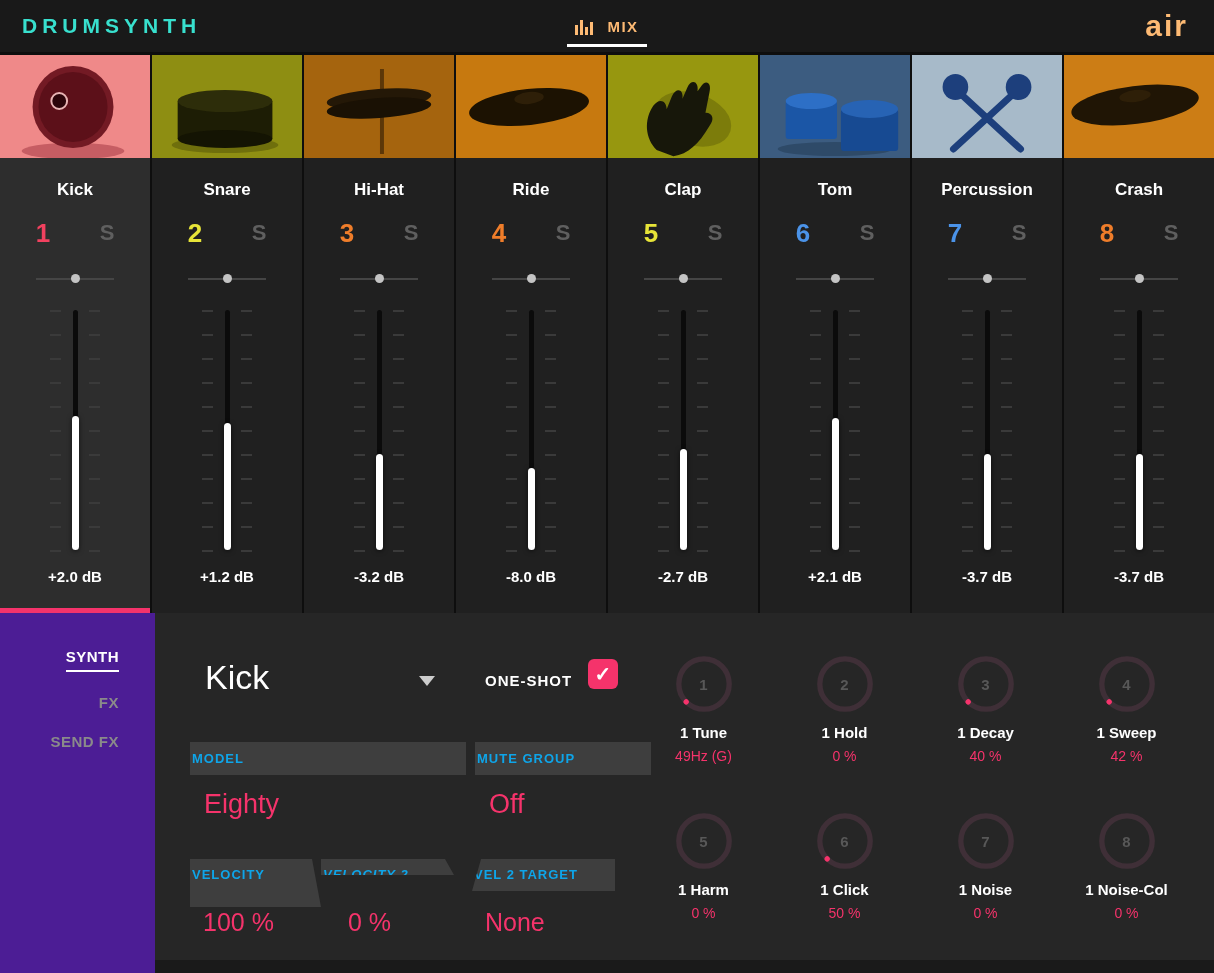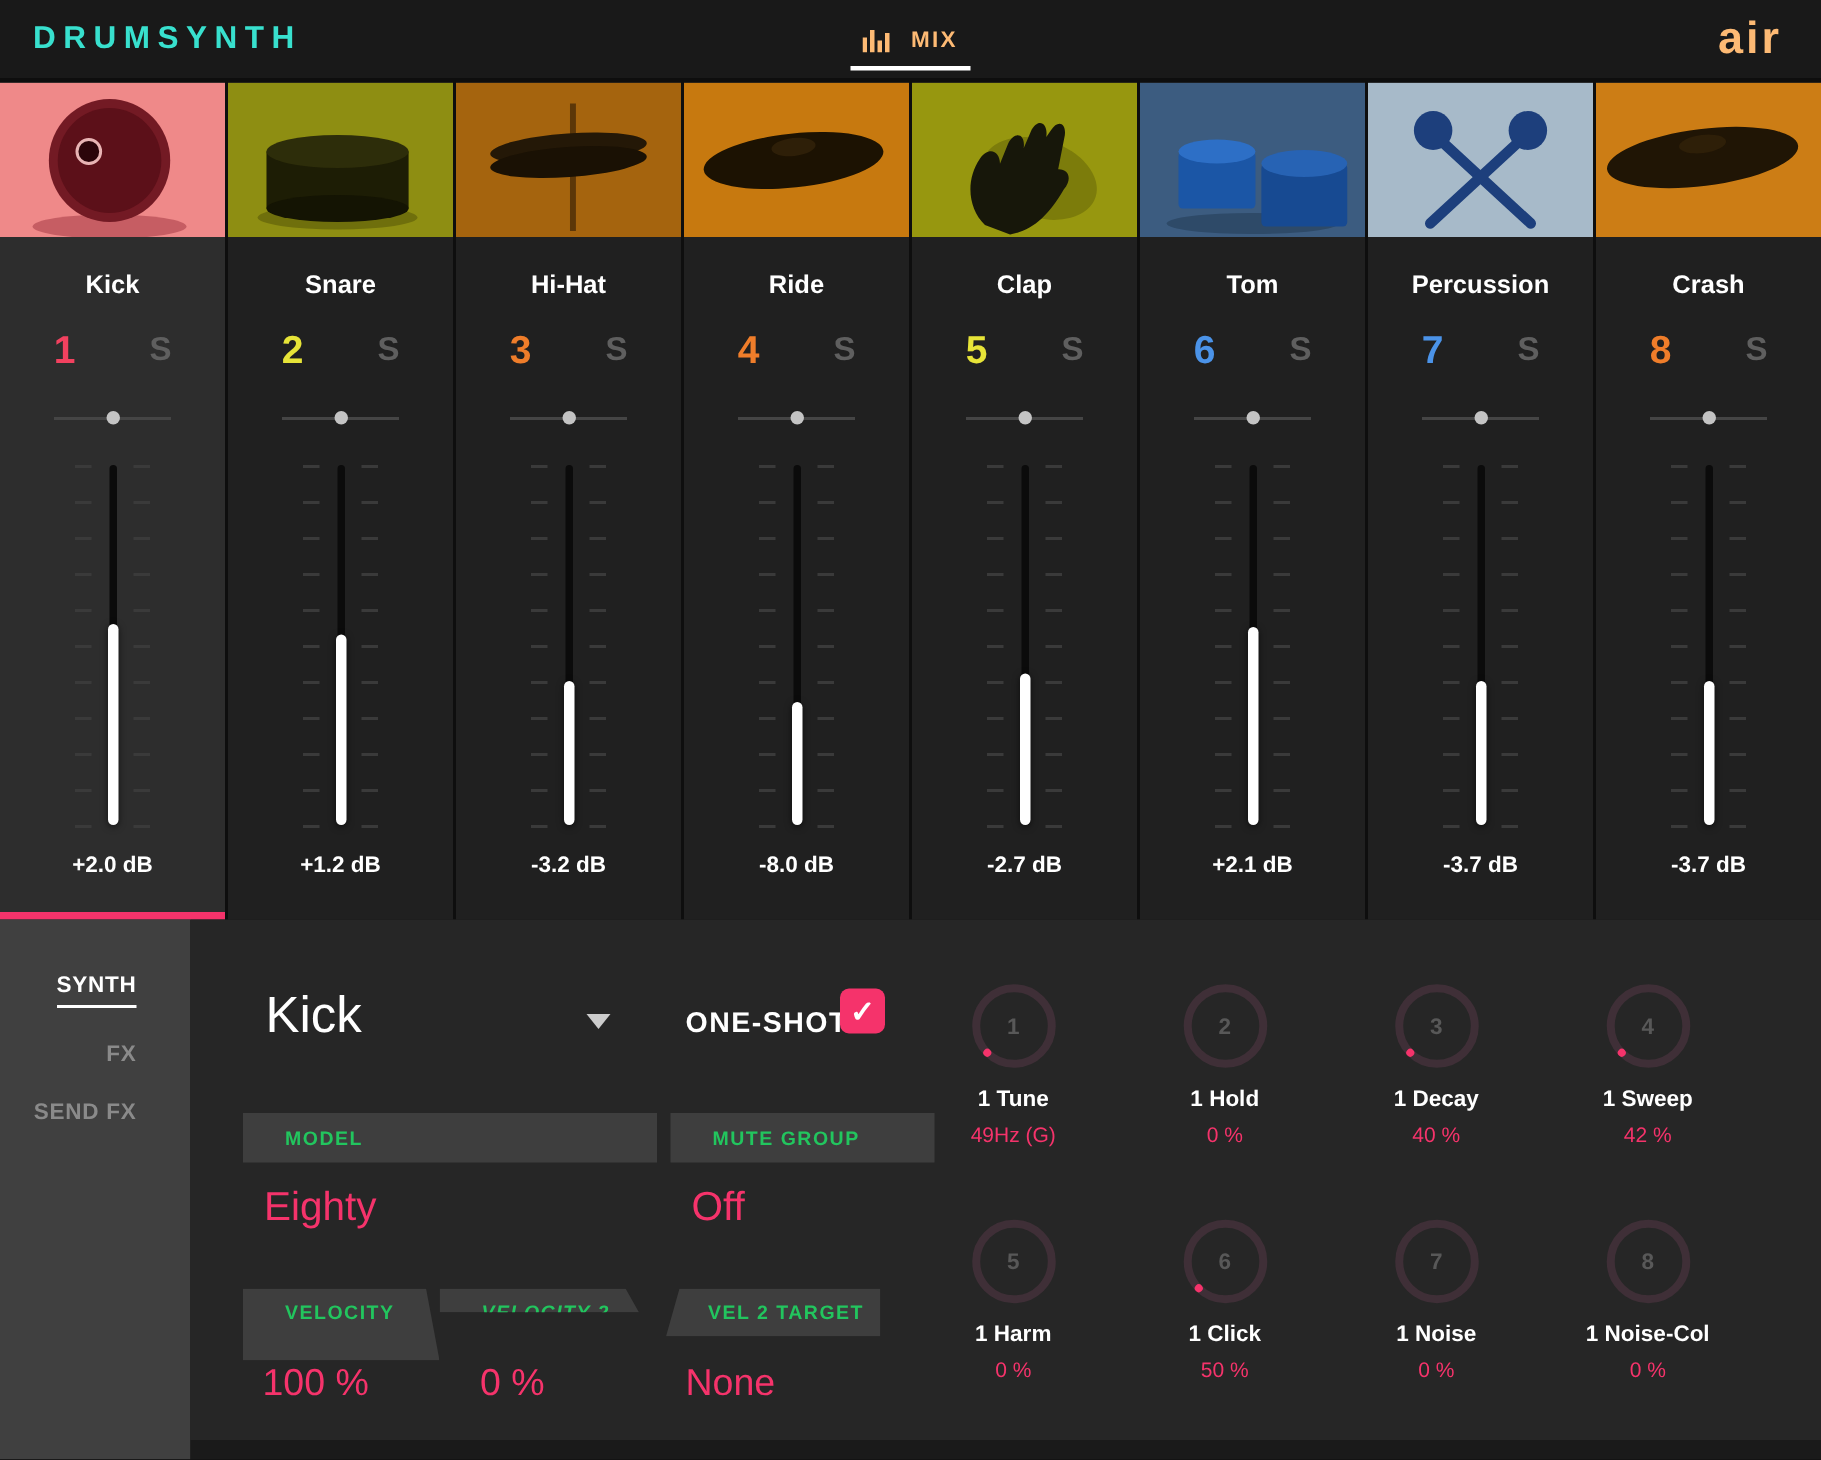--- a/index.html
+++ b/index.html
@@ -32,34 +32,34 @@
   .pan-dot { position:absolute; top:0; left:50%; margin-left:-4.5px; width:9px; height:9px; border-radius:50%; background:#c4c4c4; }
   .fader { margin-top:26px; position:relative; width:60px; height:240px; cursor:pointer; }
   .tick { position:absolute; top:0; bottom:-2px; width:11px; background:repeating-linear-gradient(to bottom,#3a3a3a 0 2px,transparent 2px 24px); }
   .tick.tl { left:5px; } .tick.tr { right:5px; }
   .fader .track { position:absolute; top:0; bottom:0; left:50%; margin-left:-2.5px; width:5px; background:#0b0b0b; border-radius:3px; }
   .fader .handle { position:absolute; left:50%; margin-left:-3.5px; width:7px; top:var(--fader,50%); bottom:0; background:#ffffff; border-radius:4px; box-shadow:0 1px 5px rgba(0,0,0,.6); }
   .ch-db { margin-top:18px; color:#fff; font-size:15px; font-weight:bold; }
 
   
   .bottom { position:absolute; top:613px; left:0; right:0; bottom:0; display:flex; }
-  .sidebar { width:127px; background:#404040; padding:35px 36px 0 0; display:flex; flex-direction:column; align-items:flex-end; gap:22px; }
+  .sidebar { width:155px; background:#4c1d95; padding:35px 36px 0 0; display:flex; flex-direction:column; align-items:flex-end; gap:22px; }
   .side-item { color:#8a8a8a; font-size:15px; font-weight:bold; letter-spacing:0.5px; cursor:pointer; }
   .side-item.active span { color:#fff; border-bottom:2px solid #fff; padding-bottom:5px; display:inline-block; }
   .editor { flex:1; position:relative; background:#262626; }
   .editor .footer { position:absolute; left:0; right:0; bottom:0; height:13px; background:#1a1a1a; }
 
   .preset { position:absolute; left:50px; top:45px; width:230px; display:flex; justify-content:space-between; align-items:center; cursor:pointer; }
   .preset-name { color:#fff; font-size:34px; font-weight:400; }
   .dd-arrow { width:0; height:0; border-left:8px solid transparent; border-right:8px solid transparent; border-top:10px solid #cccccc; margin-top:6px; }
-  .oneshot-label { position:absolute; left:330px; top:59px; color:#fff; font-size:19px; font-weight:bold; letter-spacing:1px; }
+  .oneshot-label { position:absolute; left:330px; top:59px; color:#fff; font-size:15px; font-weight:bold; letter-spacing:1px; }
   .oneshot-cb { position:absolute; left:433px; top:46px; width:30px; height:30px; border-radius:6px; background:#3a3a3a; color:#fff; font-size:20px; font-weight:bold; display:flex; align-items:center; justify-content:center; cursor:pointer; }
   .oneshot-cb.checked { background:var(--accent,#f5336b); }
 
-  .field-box { position:absolute; height:33px; background:#3e3e3e; color:#22c55e; font-size:13px; font-weight:bold; letter-spacing:1px; line-height:33px; padding-left:28px; cursor:pointer; }
+  .field-box { position:absolute; height:33px; background:#3e3e3e; color:#0ea5e9; font-size:13px; font-weight:bold; letter-spacing:1px; line-height:33px; padding-left:2px; cursor:pointer; }
   .fb-model { left:35px; top:129px; width:276px; }
   .fb-mute  { left:320px; top:129px; width:176px; }
   .fb-vel   { left:35px;  top:246px; width:131px; height:48px; line-height:32px; clip-path:polygon(0 0,calc(100% - 9px) 0,100% 100%,0 100%); }
   .fb-vel2  { left:166px; top:246px; width:133px; height:16px; line-height:32px; clip-path:polygon(0 0,calc(100% - 9px) 0,100% 100%,0 100%);font-style:italic; }
   .fb-vt    { left:317px; top:246px; width:143px; height:32px; line-height:32px; clip-path:polygon(9px 0,100% 0,100% 100%,0 100%); }
   .field-value { position:absolute; color:var(--accent,#f5336b); cursor:pointer; }
   .fv-model { left:49px;  top:176px; font-size:27px; }
   .fv-mute  { left:334px; top:176px; font-size:27px; }
   .fv-vel   { left:48px;  top:295px; font-size:25px; }
   .fv-vel2  { left:193px; top:295px; font-size:25px; }

